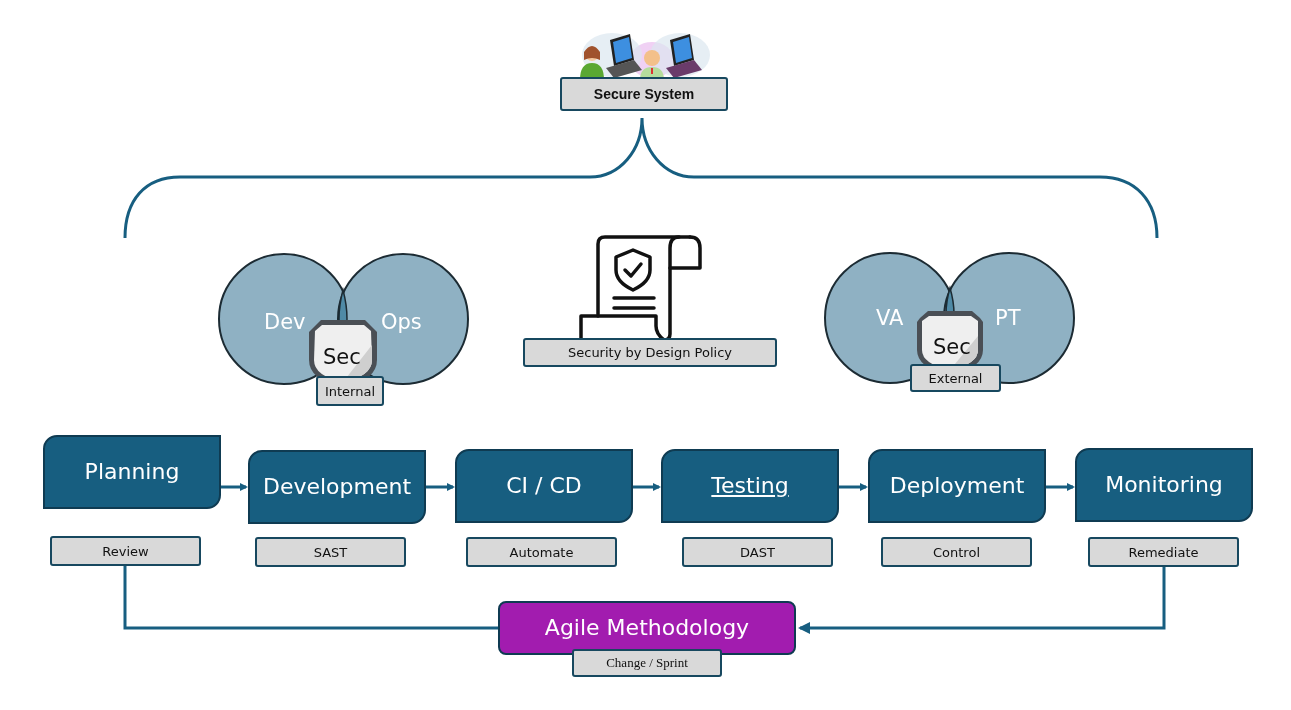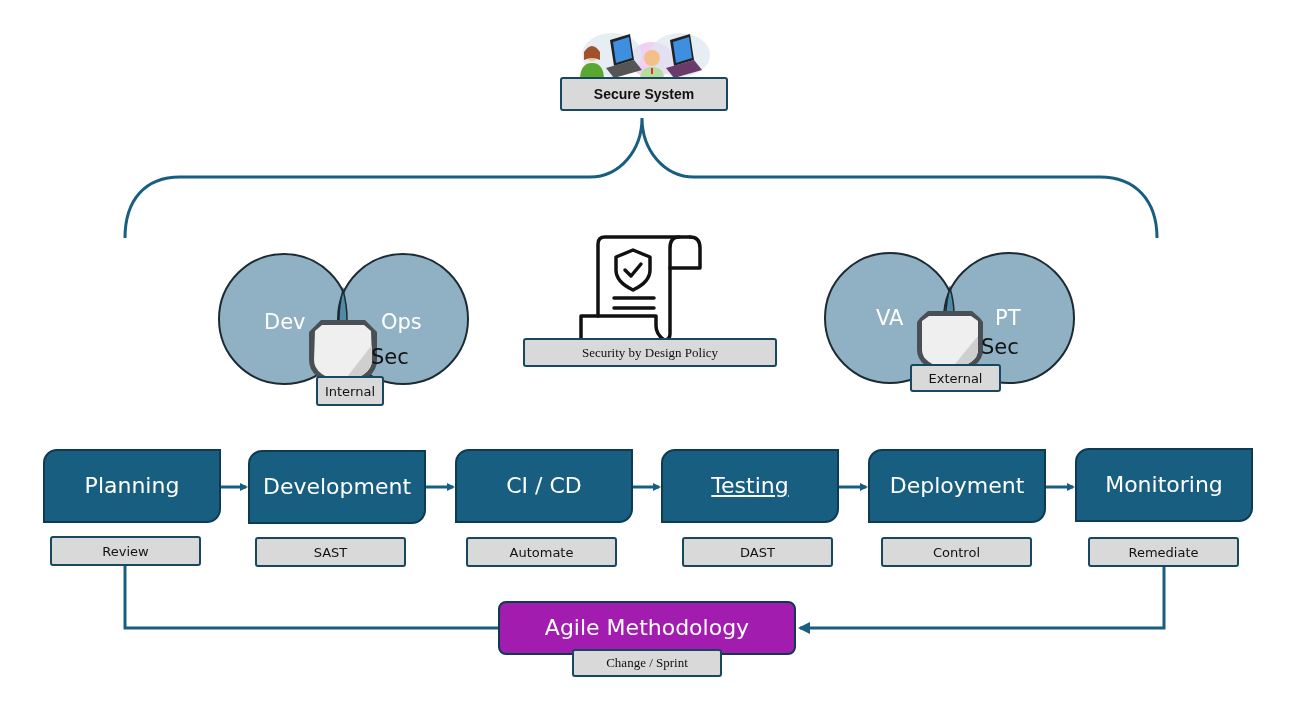--- a/index.html
+++ b/index.html
@@ -16,21 +16,21 @@
 
   .step {
     position:absolute; width:178px; height:74px; background:#175e80; border:2px solid #0f3b52;
     box-sizing:border-box; border-radius:14px 0 14px 0; color:#ffffff;
     display:flex; justify-content:center; padding-top:22px; font-size:22px;
     font-family:"DejaVu Sans", sans-serif;
   }
   .step-sub { width:151px; height:30px;margin-top:20px; }
 
   .venn-text { position:absolute; color:#ffffff; font-size:21px; font-family:"DejaVu Sans", sans-serif; }
-  .sec-text { position:absolute; color:#111; font-size:21px; font-family:"DejaVu Sans", sans-serif;margin-left:48px; }
+  .sec-text { position:absolute; color:#111; font-size:21px; font-family:"DejaVu Sans", sans-serif; }
 
   .agile {
     position:absolute; left:498px; top:601px; width:298px; height:54px; background:#a21caf;
     border:2px solid #0f3b52; box-sizing:border-box; border-radius:8px; color:#fff;
     display:flex; justify-content:center; padding-top:12px; font-size:22px; font-family:"DejaVu Sans", sans-serif;
   }
 </style>
 </head>
 <body>
 
@@ -100,38 +100,38 @@
     <path d="M101,3 Q92,3 92,14 L92,100 Q92,106 86,106"></path>
     <path d="M112,3 Q122,3 122,14 L122,34 L92,34"></path>
     <path d="M3,106 L3,82 L20,82"></path>
     <path d="M3,106 L86,106 Q78,100 78,92 L78,82 L20,82"></path>
     <path d="M55,16 L72,23 L72,36 Q72,48 55,56 Q38,48 38,36 L38,23 Z"></path>
     <path d="M47,36 L53,42 L63,30"></path>
     <line x1="36" y1="64" x2="76" y2="64"></line>
     <line x1="36" y1="74" x2="76" y2="74"></line>
   </g>
 </svg>
-<div class="gray-label" style="left:523px;top:338px;width:254px;height:29px;font-family:Liberation Serif, serif;">Security by Design Policy</div>
+<div class="gray-label" style="left:523px;top:338px;width:254px;height:29px;">Security by Design Policy</div>
 
 <svg class="abs" style="left:820px;top:250px" width="260" height="140" viewBox="0 0 260 140">
   <circle cx="70" cy="68" r="65" fill="#8fb1c3" stroke="#1c2b33" stroke-width="2"></circle>
   <circle cx="189" cy="68" r="65" fill="#8fb1c3" stroke="#1c2b33" stroke-width="2"></circle>
   <path d="M130,38 Q122,65 130,88 Q138,65 130,38 Z" fill="#4f8aa6" stroke="#1c2b33" stroke-width="1.5"></path>
   <g>
     <path d="M100,68 L108,61 L152,61 L160,68 L163,72 L163,100 Q163,118 130,126 Q97,118 97,100 L97,72 Z" fill="#4a4f55"></path>
     <path d="M102,71 L109,66 L151,66 L158,71 L158,100 Q158,114 130,120 Q102,114 102,100 Z" fill="#efefef"></path>
     <path d="M158,86 L158,100 Q158,114 130,120 Z" fill="#cfcfcf"></path>
   </g>
 </svg>
 <div class="venn-text" style="left:876px;top:306px">VA</div>
 <div class="venn-text" style="left:995px;top:306px">PT</div>
 <div class="sec-text" style="left:933px;top:335px">Sec</div>
 <div class="gray-label" style="left:910px;top:364px;width:91px;height:28px;">External</div>
 
-<div class="step" style="left:43px;top:449px;">
+<div class="step" style="left:43px;top:435px;">
   <span>Planning</span>
 </div>
 <div class="gray-label step-sub" style="left:50px;top:516px;">Review</div>
 
 <div class="step" style="left:248px;top:450px;">
   <span>Development</span>
 </div>
 <div class="gray-label step-sub" style="left:255px;top:517px;">SAST</div>
 
 <div class="step" style="left:455px;top:449px;">

